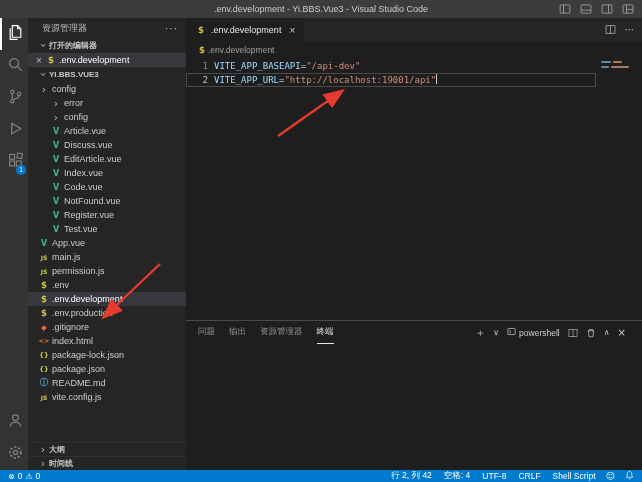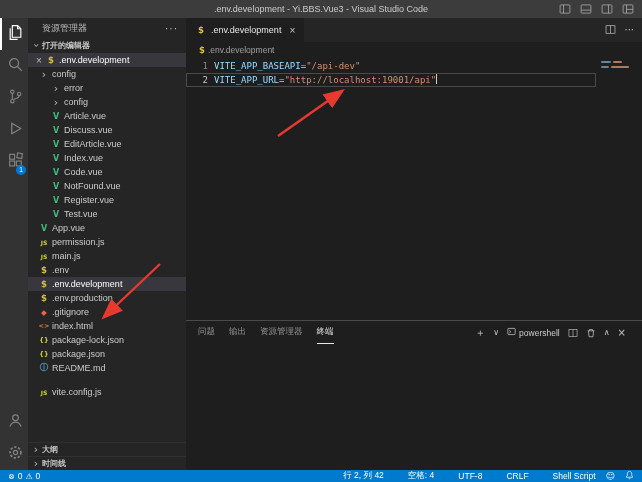--- a/index.html
+++ b/index.html
@@ -19,21 +19,21 @@
   
   .activitybar { position:absolute; top:18px; left:0; width:28px; bottom:12px; background:#333333; }
   .ab-item { position:relative; width:28px; height:32px; display:flex; align-items:center; justify-content:center; color:#828282; border-left:2px solid transparent; cursor:pointer; }
   .ab-item.active { color:#ffffff; border-left:2px solid #ffffff; }
   .ab-badge { position:absolute; right:2px; bottom:3px; min-width:10px; height:10px; border-radius:5px; background:#0078d4; color:#fff; font-size:6.5px; line-height:10px; text-align:center; padding:0 1px; }
   .ab-bottom { position:absolute; bottom:2px; left:0; width:28px; }
   
   .sidebar { position:absolute; top:18px; left:28px; width:158px; bottom:12px; background:#252526; display:flex; flex-direction:column; overflow:hidden; }
   .sidebar-title { height:20px; display:flex; align-items:center; justify-content:space-between; padding:0 8px 0 14px; font-size:9px; color:#bbbbbb; flex:none; }
   .more-dots { color:#cccccc; font-size:10px; letter-spacing:1px; cursor:pointer; }
-  .section-header { height:15px; display:flex; align-items:center; font-size:8px; font-weight:bold; color:#c5c5c5; padding-left:2px; flex:none; cursor:pointer; }
+  .section-header { height:15px; display:flex; align-items:center; font-size:8px; font-weight:bold; color:#c5c5c5; padding-left:9px; flex:none; cursor:pointer; }
   .section-header.bordered { border-top:1px solid #303031; height:14px; }
   .chev { display:inline-block; width:12px; text-align:center; color:#bbbbbb; font-size:11px; font-weight:normal; font-family:"DejaVu Sans", sans-serif; flex:none; }
   .chev.open { transform:rotate(90deg); }
   #open-editors { flex:none; }
   .oe-row { height:14px; display:flex; align-items:center; padding-left:5px; font-size:9px; cursor:pointer; }
   .oe-row.active { background:#37373d; color:#ffffff; }
   .oe-close { width:12px; text-align:center; color:#bbbbbb; font-size:10px; flex:none; cursor:pointer; }
   .ficon { display:inline-block; width:12px; text-align:center; font-weight:bold; font-family:"DejaVu Sans", sans-serif; flex:none; }
   .tlabel { margin-left:2px; white-space:nowrap; }
   #file-tree { flex:1 1 auto; overflow:hidden; }
@@ -68,21 +68,21 @@
   .panel-tab.active { color:#e7e7e7; border-bottom:1px solid #e7e7e7; }
   .panel-actions { display:flex; align-items:center; gap:8px; color:#c5c5c5; }
   .glyph-icon { font-family:"DejaVu Sans", sans-serif; font-size:10px; cursor:pointer; line-height:1; }
   .shell-chip { display:flex; align-items:center; gap:3px; font-size:8.5px; color:#cccccc; cursor:pointer; }
   .terminal-content { padding:8px 0 0 12px; font-family:"DejaVu Sans Mono", monospace; font-size:9px; color:#cccccc; }
   
   .statusbar { position:absolute; bottom:0; left:0; right:0; height:12px; background:#007acc; color:#ffffff; display:flex; align-items:center; justify-content:space-between; padding:0 8px; font-size:8.5px; }
   .sb-left, .sb-right { display:flex; align-items:center; gap:10px; height:100%; }
   .sb-group { display:flex; align-items:center; gap:3px; cursor:pointer; }
   .sb-item { cursor:pointer; white-space:nowrap; }
-  #sb-right-items { display:flex; align-items:center; gap:24px; }
+  #sb-right-items { display:flex; align-items:center; gap:12px; }
   .sb-glyph { font-family:"DejaVu Sans", sans-serif; font-size:8px; }
   
   .annotations { position:absolute; inset:0; z-index:50; pointer-events:none; }
 </style>
 </head>
 <body>
 
 <div class="titlebar">
   <div class="tb-title">.env.development - Yi.BBS.Vue3 - Visual Studio Code</div>
   <div class="tb-icons">
@@ -175,20 +175,24 @@
     <span class="chev open">›</span>
     <span>打开的编辑器</span>
   </div>
   <div id="open-editors">
       <div class="oe-row active">
         <span class="oe-close">×</span>
         <span class="ficon" style="color: rgb(216, 192, 74); font-size: 8.5px;">$</span>
         <span class="tlabel">.env.development</span>
       </div>
     </div>
+  <div class="section-header">
+    <span class="chev open">›</span>
+    <span>YI.BBS.VUE3</span>
+  </div>
   <div id="file-tree">
       <div class="tree-row" style="padding-left: 10px;">
         <span class="chev">›</span>
         <span class="tlabel">config</span>
       </div>
       <div class="tree-row" style="padding-left: 22px;">
         <span class="chev">›</span>
         <span class="tlabel">error</span>
       </div>
       <div class="tree-row" style="padding-left: 22px;">
@@ -223,28 +227,28 @@
         <span class="ficon" style="color: rgb(65, 184, 131); font-size: 8px;">V</span>
         <span class="tlabel">Register.vue</span>
       </div>
       <div class="tree-row" style="padding-left: 22px;">
         <span class="ficon" style="color: rgb(65, 184, 131); font-size: 8px;">V</span>
         <span class="tlabel">Test.vue</span>
       </div>
       <div class="tree-row" style="padding-left: 10px;">
         <span class="ficon" style="color: rgb(65, 184, 131); font-size: 8px;">V</span>
         <span class="tlabel">App.vue</span>
+      </div>
+      <div class="tree-row" style="padding-left: 10px;">
+        <span class="ficon" style="color: rgb(203, 203, 65); font-size: 6px;">JS</span>
+        <span class="tlabel">main.js</span>
       </div>
       <div class="tree-row" style="padding-left: 10px;">
         <span class="ficon" style="color: rgb(203, 203, 65); font-size: 6px;">JS</span>
         <span class="tlabel">permission.js</span>
-      </div>
-      <div class="tree-row" style="padding-left: 10px;">
-        <span class="ficon" style="color: rgb(203, 203, 65); font-size: 6px;">JS</span>
-        <span class="tlabel">main.js</span>
       </div>
       <div class="tree-row" style="padding-left: 10px;">
         <span class="ficon" style="color: rgb(216, 192, 74); font-size: 8.5px;">$</span>
         <span class="tlabel">.env</span>
       </div>
       <div class="tree-row selected" style="padding-left: 10px;">
         <span class="ficon" style="color: rgb(216, 192, 74); font-size: 8.5px;">$</span>
         <span class="tlabel">.env.development</span>
       </div>
       <div class="tree-row" style="padding-left: 10px;">
@@ -264,21 +268,21 @@
         <span class="tlabel">package-lock.json</span>
       </div>
       <div class="tree-row" style="padding-left: 10px;">
         <span class="ficon" style="color: rgb(203, 203, 65); font-size: 6.5px;">{}</span>
         <span class="tlabel">package.json</span>
       </div>
       <div class="tree-row" style="padding-left: 10px;">
         <span class="ficon" style="color: rgb(81, 154, 186); font-size: 8.5px;">ⓘ</span>
         <span class="tlabel">README.md</span>
       </div>
-      <div class="tree-row" style="padding-left: 10px; margin-top: 10px;">
+      <div class="tree-row" style="padding-left: 10px;">
         <span class="ficon" style="color: rgb(203, 203, 65); font-size: 6px;">JS</span>
         <span class="tlabel">vite.config.js</span>
       </div>
     </div>
   <div id="sidebar-bottom">
       <div class="section-header bordered">
         <span class="chev">›</span>
         <span>大纲</span>
       </div>
       <div class="section-header bordered">

